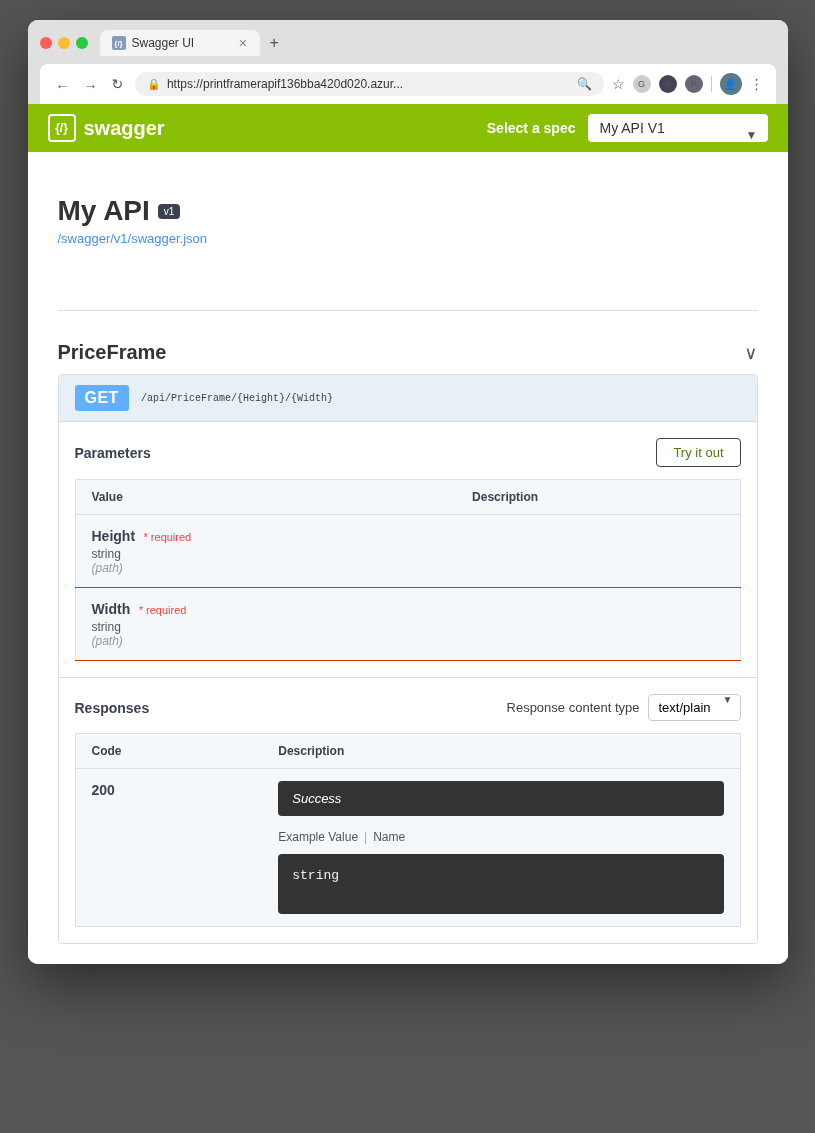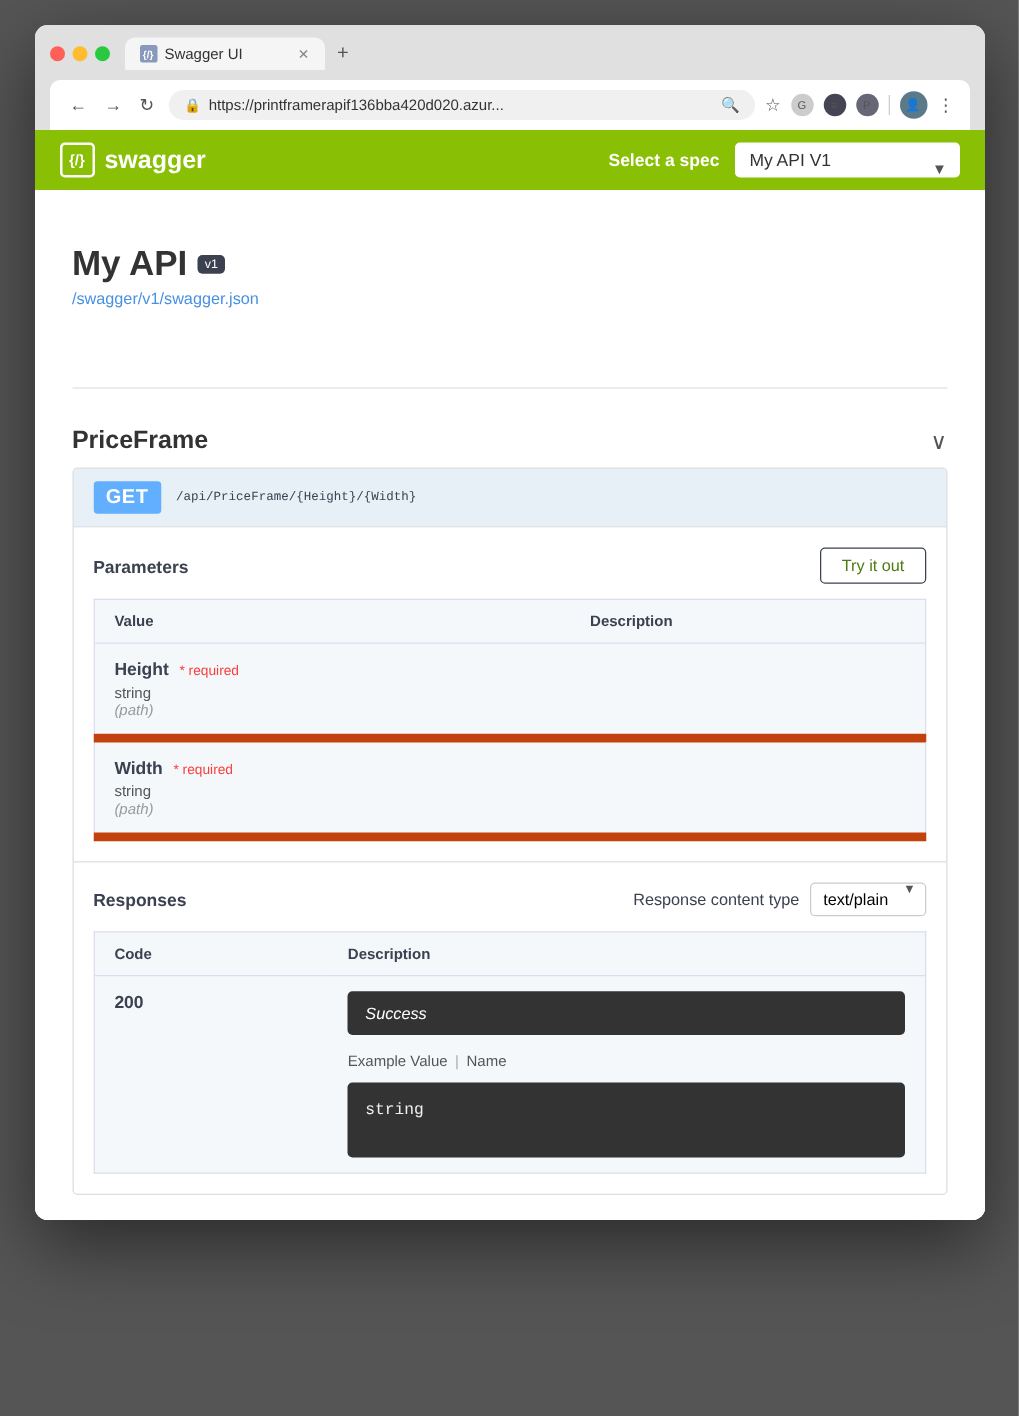--- a/index.html
+++ b/index.html
@@ -345,21 +345,21 @@
       padding: 10px 16px;
       font-size: 12px;
       font-weight: bold;
       color: #3b4151;
       border-bottom: 1px solid #dde;
       background: #f5f8fa;
     }
     .params-table td {
       padding: 12px 16px;
       vertical-align: top;
-      border-bottom: 7px solid #c2410c;
+      border-bottom: 1px solid #c2410c;
     }
     .param-name {
       font-weight: bold;
       font-size: 14px;
       color: #3b4151;
     }
     .required-label {
       color: #f93e3e;
       font-size: 11px;
       font-weight: normal;

